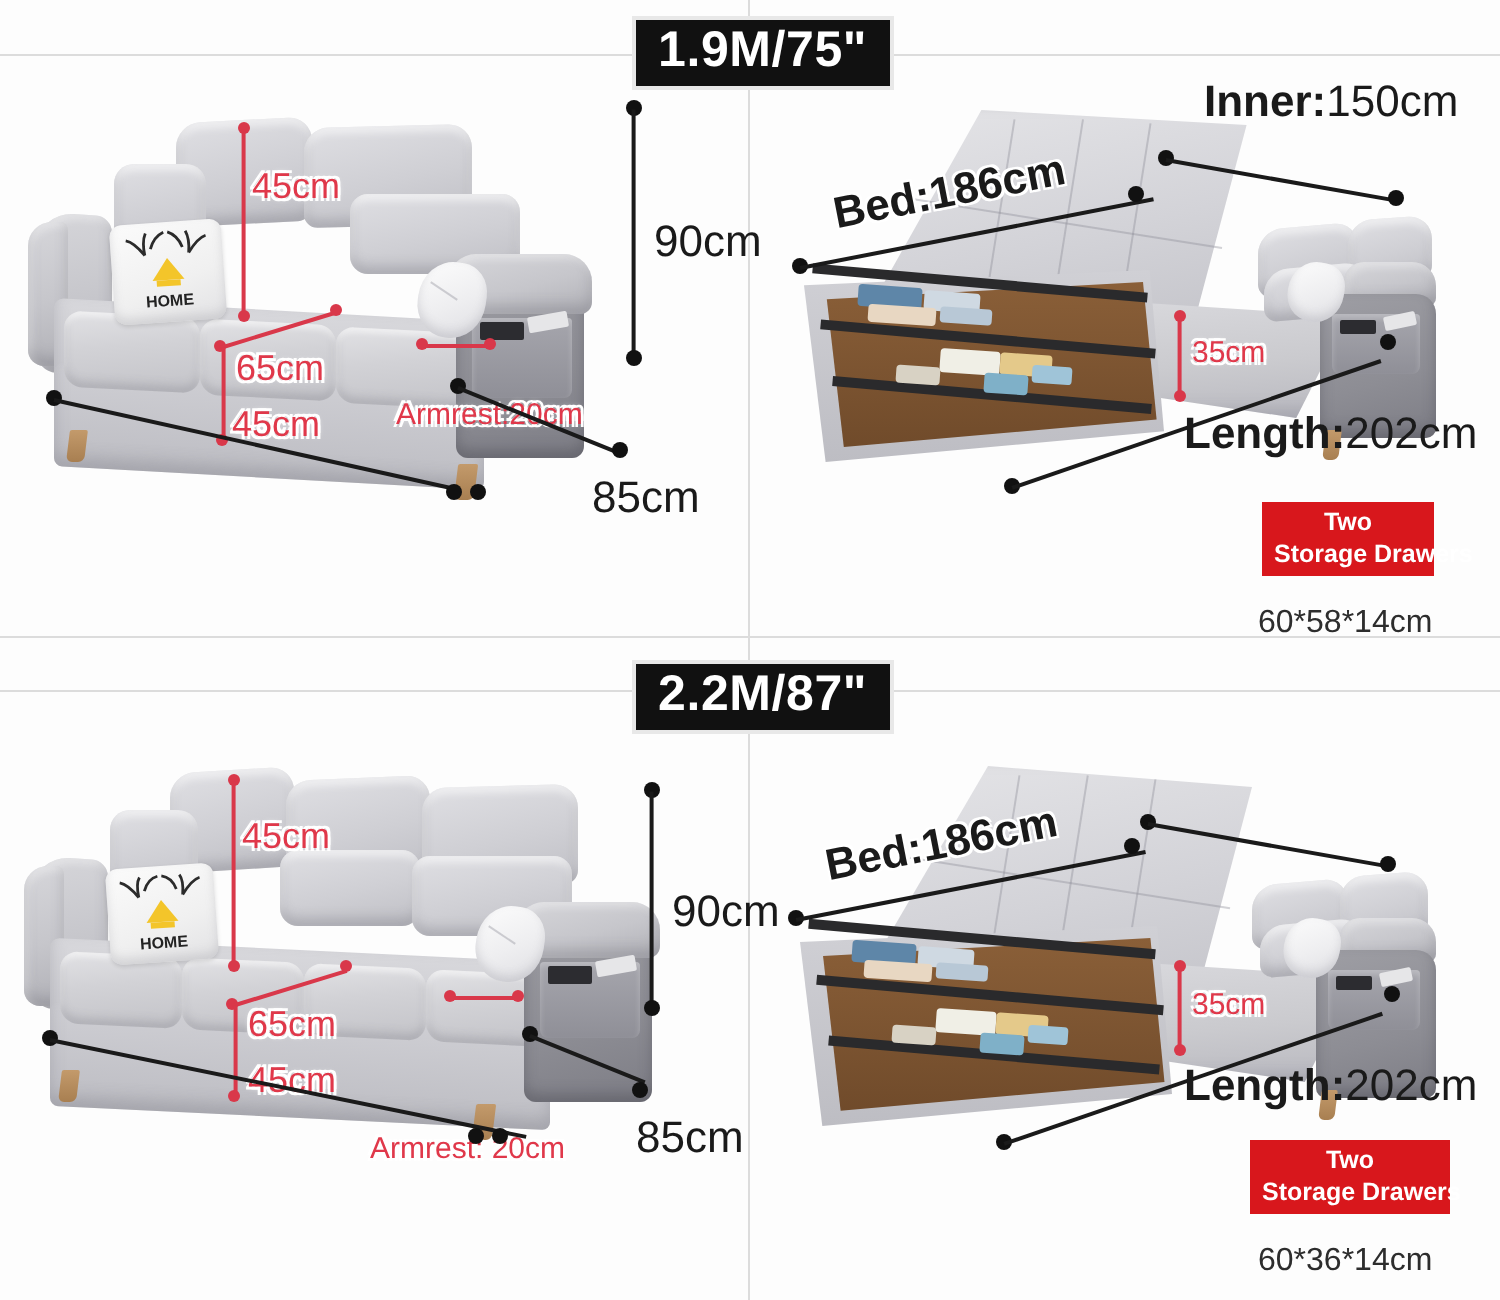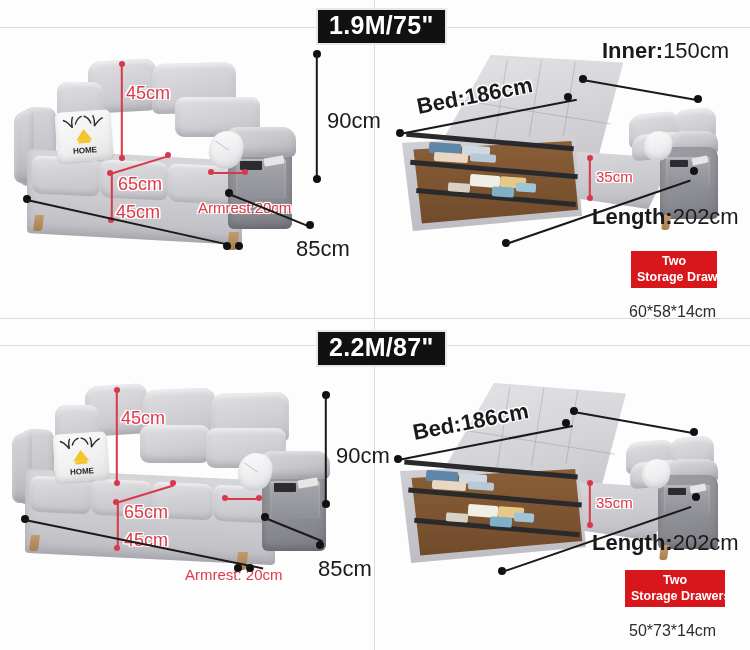--- a/index.html
+++ b/index.html
@@ -452,16 +452,16 @@
     <div class="dim-line" style="left:128px; top:226px; width:200px; transform:rotate(-19deg);"></div>
     <div class="dot" style="left:318px; top:148px;"></div>
     <div class="dim-label big" style="left:218px; top:187px;">
       <b>Length:</b><span>202cm</span>
     </div>
 
     <div class="red-badge" style="left:251px; top:225px; width:100px;">
       <div>Two</div>
       <div>Storage Drawers</div>
     </div>
-    <div class="badge-sub" style="left:255px; top:263px;">50*73*14cm</div>
+    <div class="badge-sub" style="left:255px; top:263px;">60*36*14cm</div>
   </div>
 
 </div>
 
 </body></html>

